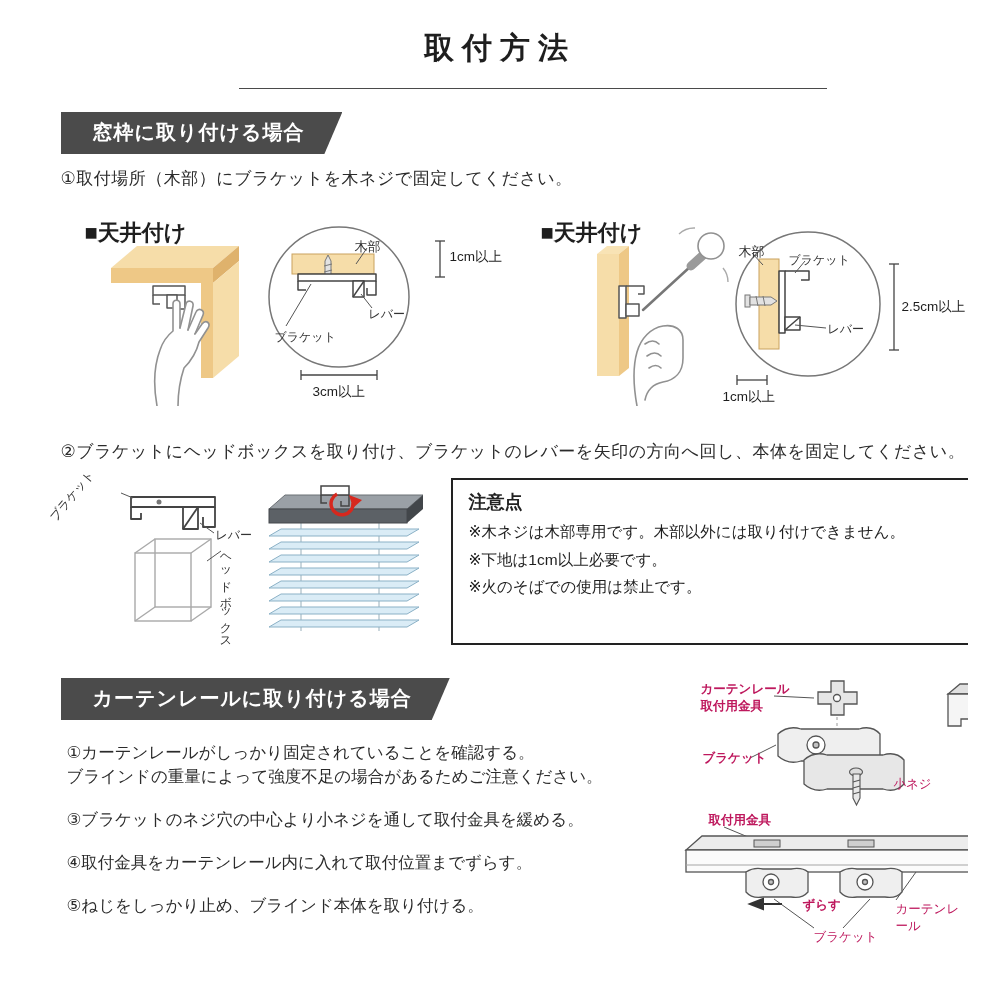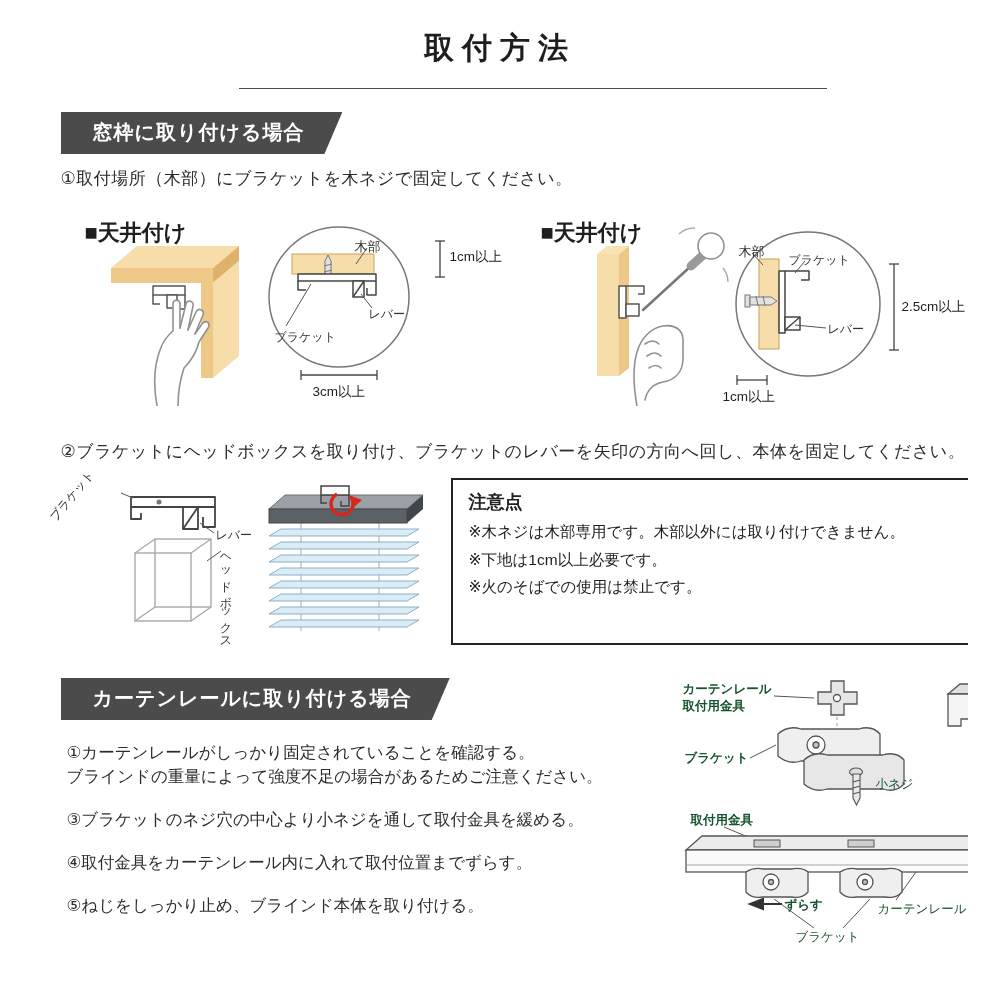--- a/index.html
+++ b/index.html
@@ -23,21 +23,21 @@
   .fig-title { font-weight:bold; font-size:22px; color:#1e1e1e; }
   .small-label { font-size:12px; color:#333; white-space:nowrap; }
   .dim-label { font-size:13.5px; color:#1e1e1e; white-space:nowrap;text-align:right; }
   .caution { top:478px; left:418px; width:546px; height:167px; border:2px solid #222; padding:10px 16px 24px 16px; background:#fff; }
   .caution h3 { font-size:18px; font-weight:bold; margin-bottom:4px; }
   .caution p { font-size:15.5px; line-height:1.78; color:#1e1e1e; }
   .steps2 { top:741px; left:34px; width:600px; }
   .steps2 p { font-size:16.5px; line-height:1.45; margin-bottom:19px; white-space:pre-line; color:#2b2b2b; }
   .vert { writing-mode:vertical-rl; text-orientation:mixed; line-height:1.2; }
   .rot { transform:rotate(-50deg); transform-origin:left bottom; }
-  .rail-label { font-size:12.5px; font-weight:600; color:#14532d; white-space:pre-line; line-height:1.35; }
+  .rail-label { font-size:12.5px; font-weight:600; color:#be185d; white-space:pre-line; line-height:1.35;margin-left:18px; }
 </style>
 </head>
 <body>
 
 <div class="page">
 
   <h1 class="abs title">取付方法</h1>
   <div class="abs title-rule"></div>
 
   <div class="abs badge badge1">

